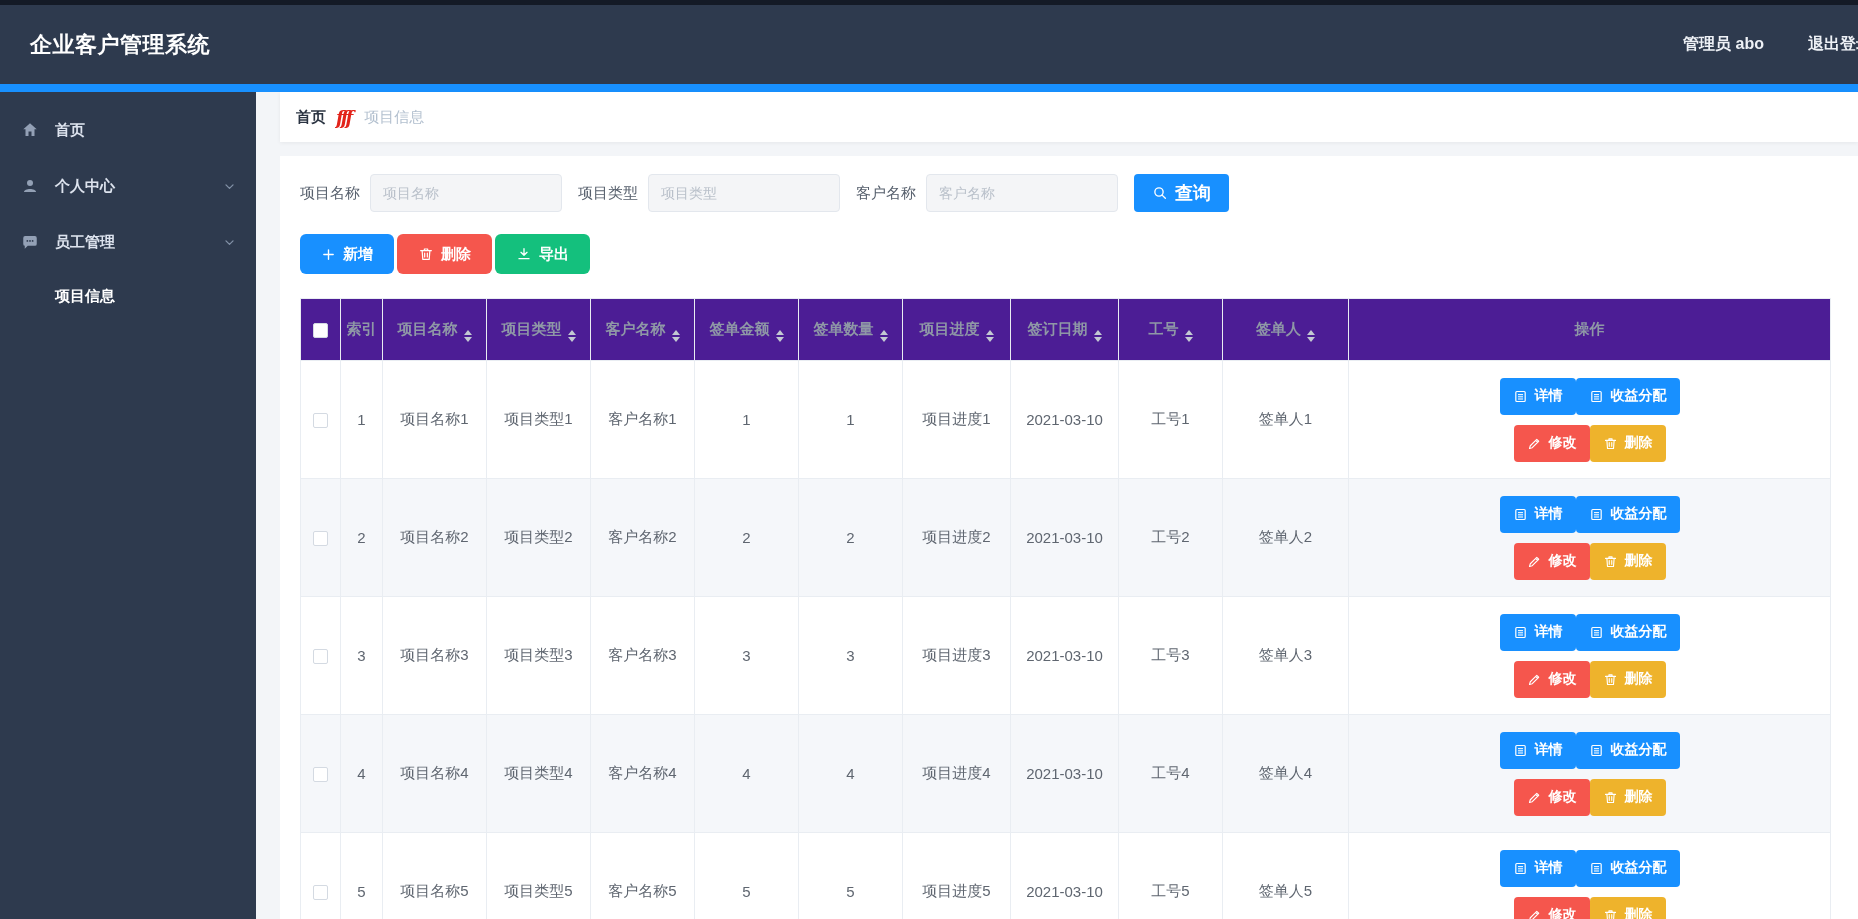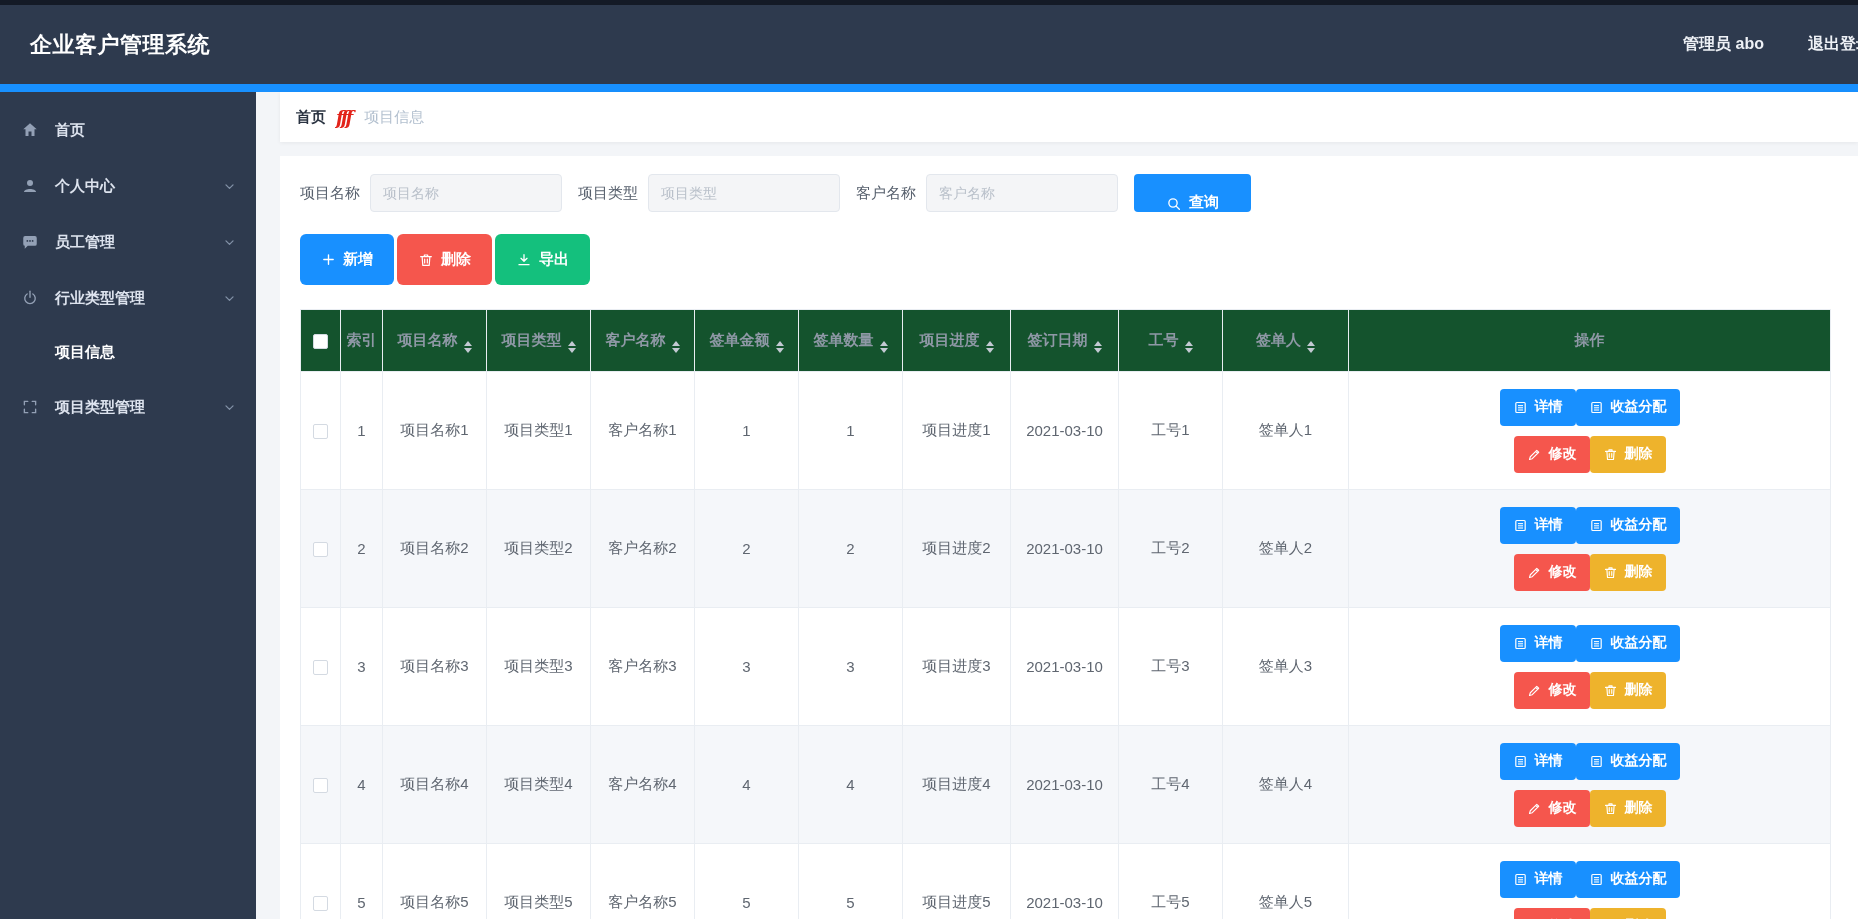--- a/index.html
+++ b/index.html
@@ -49,33 +49,33 @@
   .search-row { display: flex; align-items: center; }
   .field { display: flex; align-items: center; margin-right: 16px; }
   .field label { font-size: 15px; color: #57606d; margin-right: 10px; white-space: nowrap; }
   .field input { width: 192px; height: 38px; background: #f4f5f7; border: 1px solid #e3e7ed;
           border-radius: 4px; padding: 0 12px; font-size: 14px; color: #333;
           font-family: inherit; outline: none; }
   .field input::placeholder { color: #b9c0ca; }
   .btn { border: none; cursor: pointer; color: #fff; font-family: inherit; font-weight: 600;
          display: inline-flex; align-items: center; justify-content: center; gap: 7px; }
   .btn svg { flex: none; }
-  .btn-query { height: 38px; padding: 0 32px; border-radius: 4px; font-size: 15px; align-items: flex-end; }
+  .btn-query { height: 38px; padding: 0 18px; border-radius: 4px; font-size: 18px; }
   .toolbar { margin-top: 22px; display: flex; gap: 3px; }
-  .btn-tool { height: 51px; padding: 0 21px; border-radius: 6px; font-size: 15px; }
+  .btn-tool { height: 40px; padding: 0 21px; border-radius: 6px; font-size: 15px; }
   .bg-blue { background: #1890ff; }
   .bg-red { background: #f5564d; }
   .bg-green { background: #14c07d; }
   .bg-yellow { background: #eeb32c; }
 
   
   table { margin-top: 24px; border-collapse: collapse; table-layout: fixed; width: 1530px; }
   th, td { border: 1px solid #e9edf2; text-align: center; vertical-align: middle; }
   th { height: 62px; color: #8f98a6; font-size: 15px; font-weight: bold; padding: 4px 2px;
-       background: #14532d; line-height: 1.5; margin-left: 8px; }
+       background: #4c1d95; line-height: 1.5; margin-left: 8px; }
   td { height: 118px; color: #5f6670; font-size: 15px; }
   tbody tr:nth-child(even) { background: #f5f7fa; }
   input[type="checkbox"] { appearance: none; -webkit-appearance: none; width: 15px; height: 15px;
        border: 1px solid #d4dae2; border-radius: 2px; background: #fff; cursor: pointer;
        vertical-align: middle; }
   .sort { display: inline-flex; flex-direction: column; gap: 2px; margin-left: 6px;
           vertical-align: -1px; cursor: pointer; }
   .sort i { display: block; width: 0; height: 0; border-left: 4px solid transparent;
             border-right: 4px solid transparent; }
   .sort .up { border-bottom: 5px solid #c3c9d2; }
@@ -194,48 +194,22 @@
             <use href="#i-message"></use>
           </svg>
         </span>
       <span>员工管理</span>
       <span class="chev">
           <svg>
             <use href="#i-chevron"></use>
           </svg>
         </span>
     </div>
-    <div class="menu-item">
-      <span class="mi-icon">
-          <svg>
-            <use href="#i-power"></use>
-          </svg>
-        </span>
-      <span>行业类型管理</span>
-      <span class="chev">
-          <svg>
-            <use href="#i-chevron"></use>
-          </svg>
-        </span>
-    </div>
     <div class="submenu-item">
       <span>项目信息</span>
-    </div>
-    <div class="menu-item">
-      <span class="mi-icon">
-          <svg>
-            <use href="#i-brackets"></use>
-          </svg>
-        </span>
-      <span>项目类型管理</span>
-      <span class="chev">
-          <svg>
-            <use href="#i-chevron"></use>
-          </svg>
-        </span>
     </div>
   </div>
 
   <div class="content">
     <div class="breadcrumb-bar">
       <span class="bc-home">首页</span>
       <span class="bc-sep">fff</span>
       <span class="bc-current">项目信息</span>
     </div>
 

